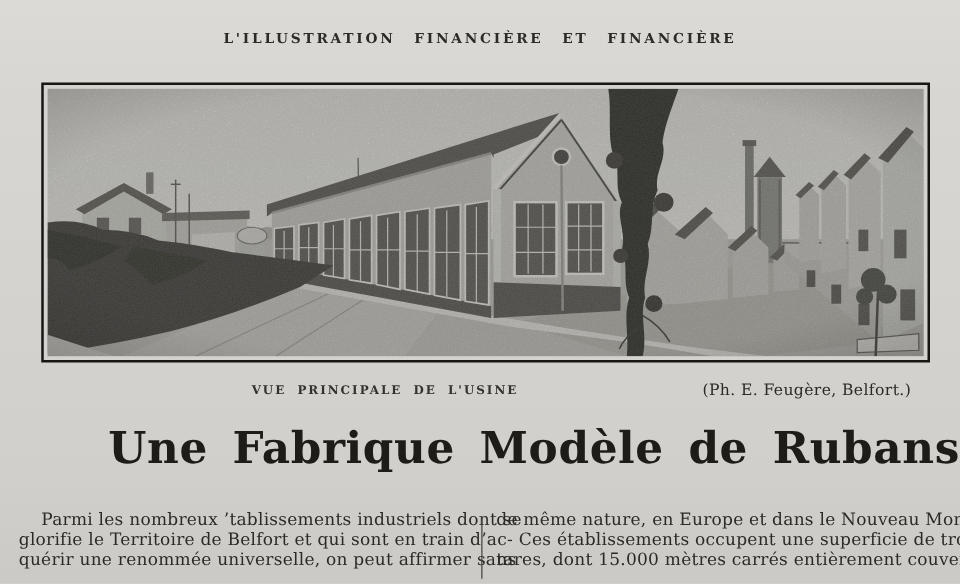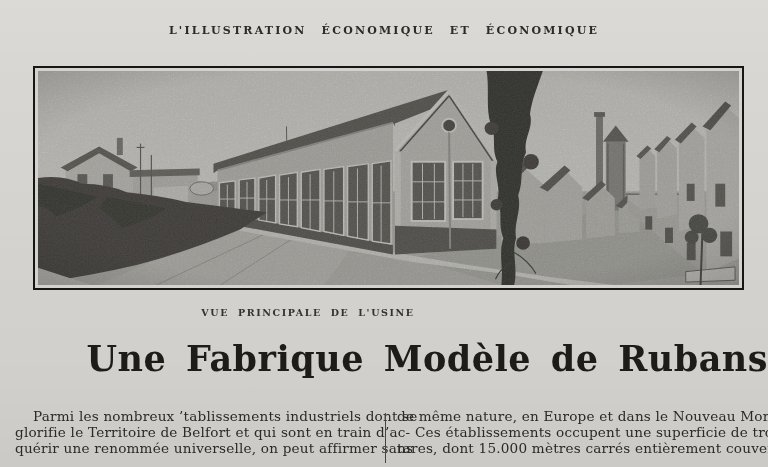--- a/index.html
+++ b/index.html
@@ -51,21 +51,21 @@
   }
   .bodyline.indent{padding-left:18px;}
   .col-divider{
     position:absolute;left:385px;top:5px;width:1px;height:50px;
     background:#46453f;
   }
 </style>
 </head>
 <body>
 
-<div class="masthead">L'ILLUSTRATION ÉCONOMIQUE ET ÉCONOMIQUE</div>
+<div class="masthead">L'ILLUSTRATION FINANCIÈRE ET FINANCIÈRE</div>
 
 <div class="photo-frame">
   <svg viewBox="0 0 711 224" preserveAspectRatio="none" xmlns="http://www.w3.org/2000/svg">
     <defs>
       <linearGradient id="skyg" x1="0" y1="0" x2="0" y2="1">
         <stop offset="0" stop-color="#c4c3be"></stop>
         <stop offset="0.7" stop-color="#cdccc7"></stop>
         <stop offset="1" stop-color="#c8c7c2"></stop>
       </linearGradient>
       <radialGradient id="vig" cx="0.5" cy="0.5" r="0.72">
@@ -233,20 +233,21 @@
     </g>
 
     <rect x="0" y="0" width="711" height="224" filter="url(#grainD)" opacity="0.16"></rect>
     <rect x="0" y="0" width="711" height="224" filter="url(#grainL)" opacity="0.12"></rect>
     <rect x="0" y="0" width="711" height="224" fill="url(#vig)"></rect>
   </svg>
 </div>
 
 <div class="caption-row">
   <div class="photo-caption">VUE PRINCIPALE DE L'USINE</div>
+  <div class="photo-credit">(Ph. E. Feugère, Belfort.)</div>
 </div>
 
 <h1 class="headline">Une Fabrique Modèle de Rubans</h1>
 
 <div class="article">
   <div class="col col-left">
     <div class="bodyline indent">Parmi les nombreux ’tablissements industriels dont se</div>
     <div class="bodyline">glorifie le Territoire de Belfort et qui sont en train d’ac-</div>
     <div class="bodyline">quérir une renommée universelle, on peut affirmer sans</div>
   </div>

